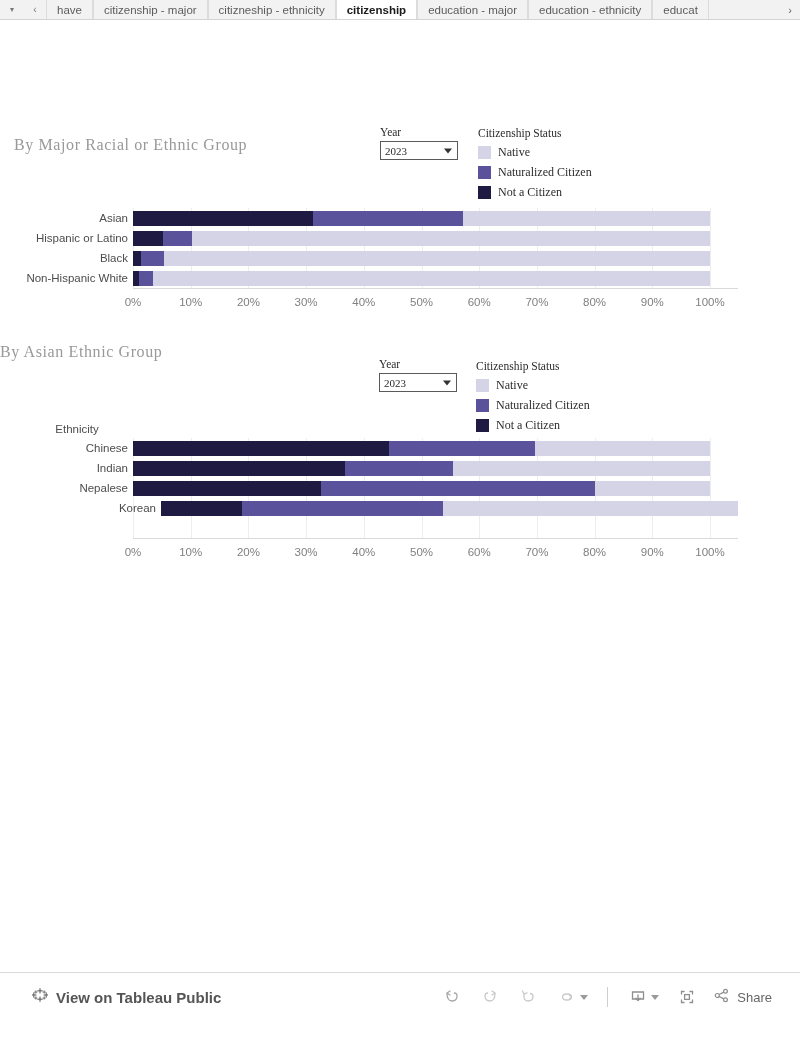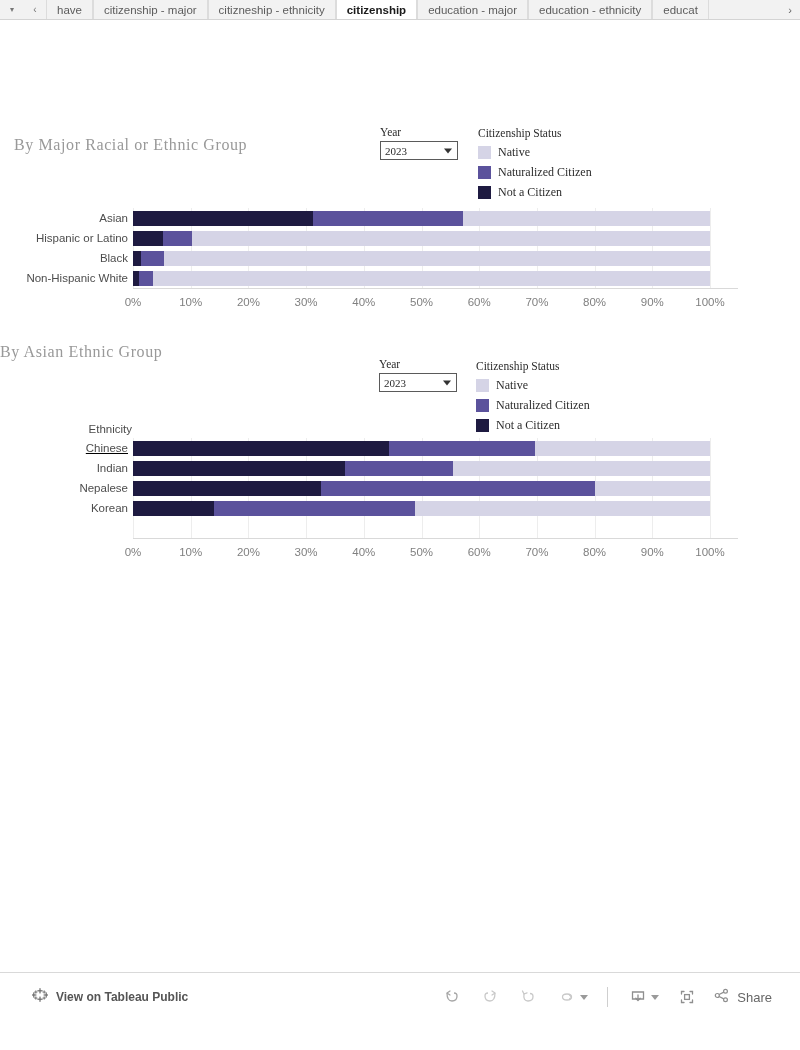--- a/index.html
+++ b/index.html
@@ -199,21 +199,21 @@
     border-top: 1px solid #d9d9d9;
     display: flex;
     align-items: center;
   }
   .tb-left {
     display: flex; align-items: center;
     padding-left: 32px;
     gap: 8px;
   }
   .tb-tp-label {
-    font-size: 12px;
+    font-size: 15px;
     color: #555555;
     font-weight: bold;
     white-space: nowrap;
   }
   .tb-right {
     margin-left: auto;
     display: flex; align-items: center;
     padding-right: 22px;
     gap: 4px;
   }
@@ -390,38 +390,38 @@
     <div class="lrow">
       <span class="lsw" style="background:#5b529c"></span>
       <span class="llab">Naturalized Citizen</span>
     </div>
     <div class="lrow">
       <span class="lsw" style="background:#1e1a41"></span>
       <span class="llab">Not a Citizen</span>
     </div>
   </div>
 
-  <div class="axis-title" style="left:22px; top:403px; width:110px;">Ethnicity</div>
+  <div class="axis-title" style="left:22px; top:403px; width:110px;text-align:center;">Ethnicity</div>
 
   <div class="chart" id="chart2" style="left:0px; top:418px; width:740px; height:125px;">
       <div class="gridlines" style="left: 133px; width: 577px; top: 0px; height: 100px;">
         <div class="gline" style="left: 0px;"></div>
         <div class="gline" style="left: 57.7px;"></div>
         <div class="gline" style="left: 115.4px;"></div>
         <div class="gline" style="left: 173.1px;"></div>
         <div class="gline" style="left: 230.8px;"></div>
         <div class="gline" style="left: 288.5px;"></div>
         <div class="gline" style="left: 346.2px;"></div>
         <div class="gline" style="left: 403.9px;"></div>
         <div class="gline" style="left: 461.6px;"></div>
         <div class="gline" style="left: 519.3px;"></div>
         <div class="gline" style="left: 577px;"></div>
       </div>
       <div class="rows" style="width: 100%;">
-        <div class="row" style="height: 20px; text-decoration: underline;">
+        <div class="row" style="height: 20px;">
           <div class="rowlab" style="width: 133px;">Chinese</div>
           <div class="bartrack" style="width: 577px; height: 15px;">
             <div class="seg" style="background: rgb(30, 26, 65); left: 0px; width: 256.188px;"></div>
             <div class="seg" style="background: rgb(91, 82, 156); left: 256.188px; width: 145.981px;"></div>
             <div class="seg" style="background: rgb(213, 212, 230); left: 402.169px; width: 174.831px;"></div>
           </div>
         </div>
         <div class="row" style="height: 20px;">
           <div class="rowlab" style="width: 133px;">Indian</div>
           <div class="bartrack" style="width: 577px; height: 15px;">
@@ -431,21 +431,21 @@
           </div>
         </div>
         <div class="row" style="height: 20px;">
           <div class="rowlab" style="width: 133px;">Nepalese</div>
           <div class="bartrack" style="width: 577px; height: 15px;">
             <div class="seg" style="background: rgb(30, 26, 65); left: 0px; width: 188.102px;"></div>
             <div class="seg" style="background: rgb(91, 82, 156); left: 188.102px; width: 274.075px;"></div>
             <div class="seg" style="background: rgb(213, 212, 230); left: 462.177px; width: 114.823px;"></div>
           </div>
         </div>
-        <div class="row" style="height: 20px;">
+        <div class="row" style="height: 20px; padding-left: 28px;">
           <div class="rowlab" style="width: 133px;">Korean</div>
           <div class="bartrack" style="width: 577px; height: 15px;">
             <div class="seg" style="background: rgb(30, 26, 65); left: 0px; width: 80.78px;"></div>
             <div class="seg" style="background: rgb(91, 82, 156); left: 80.78px; width: 201.373px;"></div>
             <div class="seg" style="background: rgb(213, 212, 230); left: 282.153px; width: 294.847px;"></div>
           </div>
         </div>
       </div>
       <div class="axisline" style="left: 133px; width: 605px; top: 100px;"></div>
       <div class="ticks" style="left: 133px; width: 577px; top: 108px; height: 16px;">

